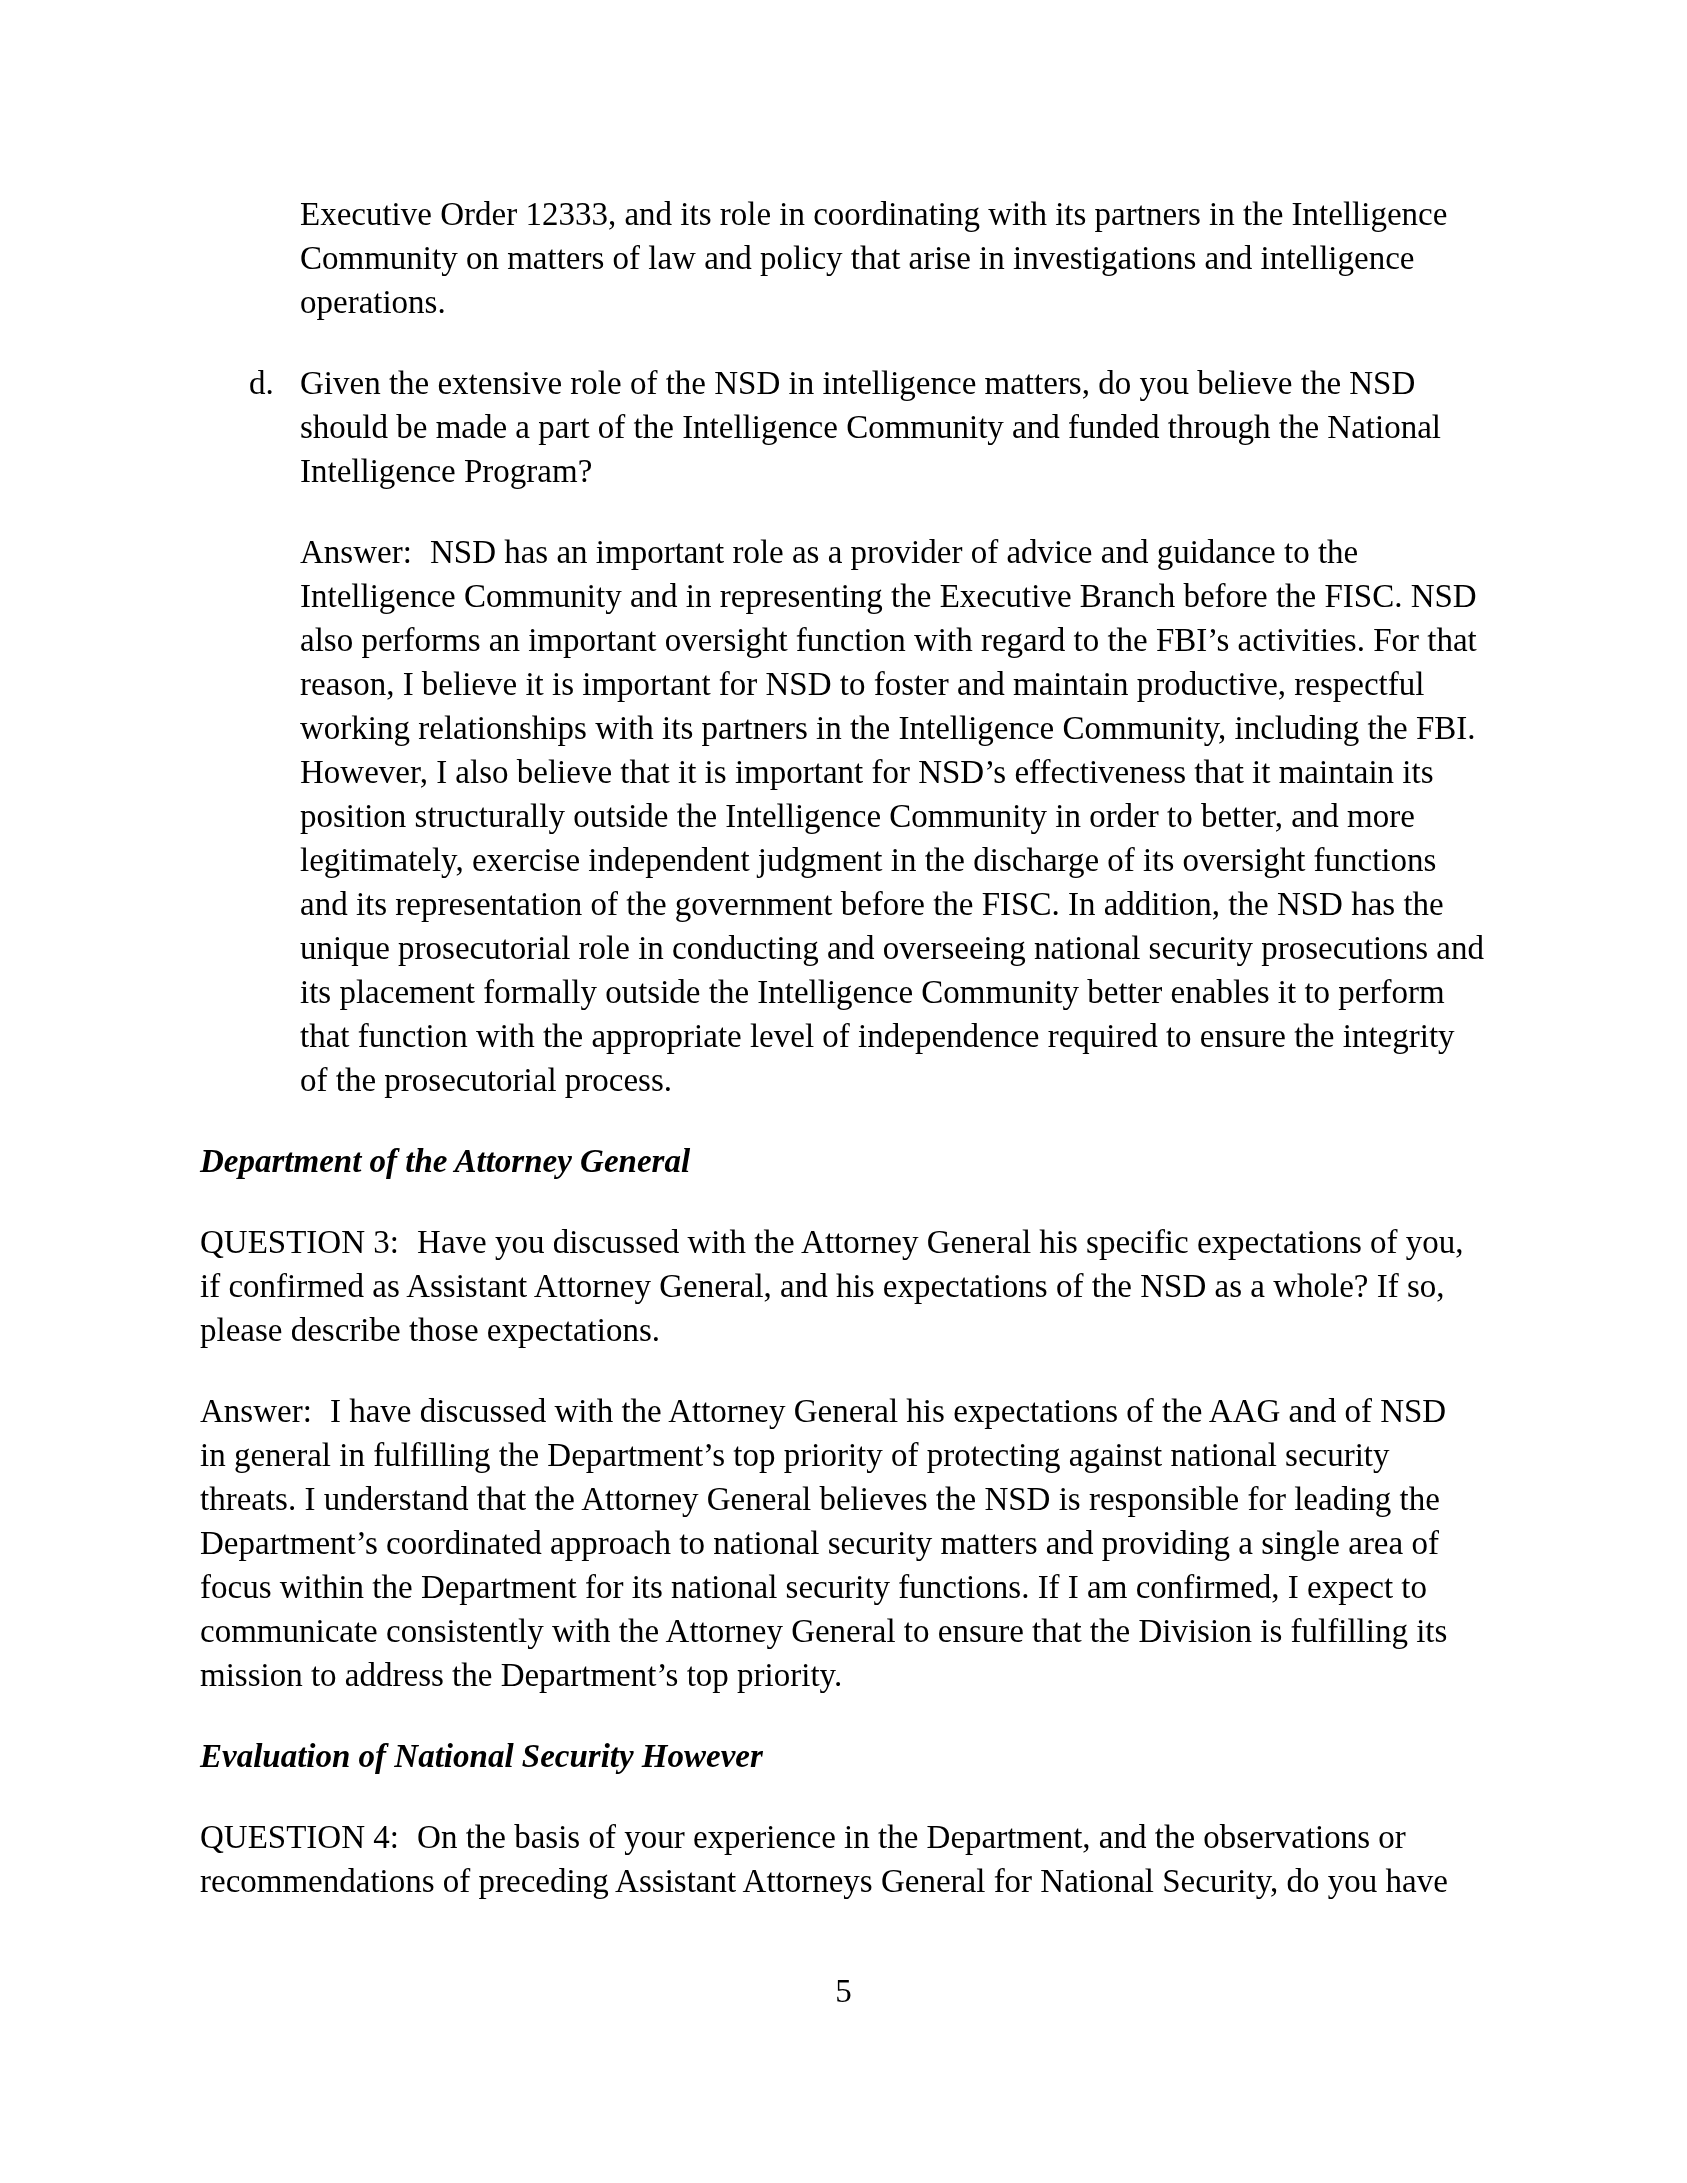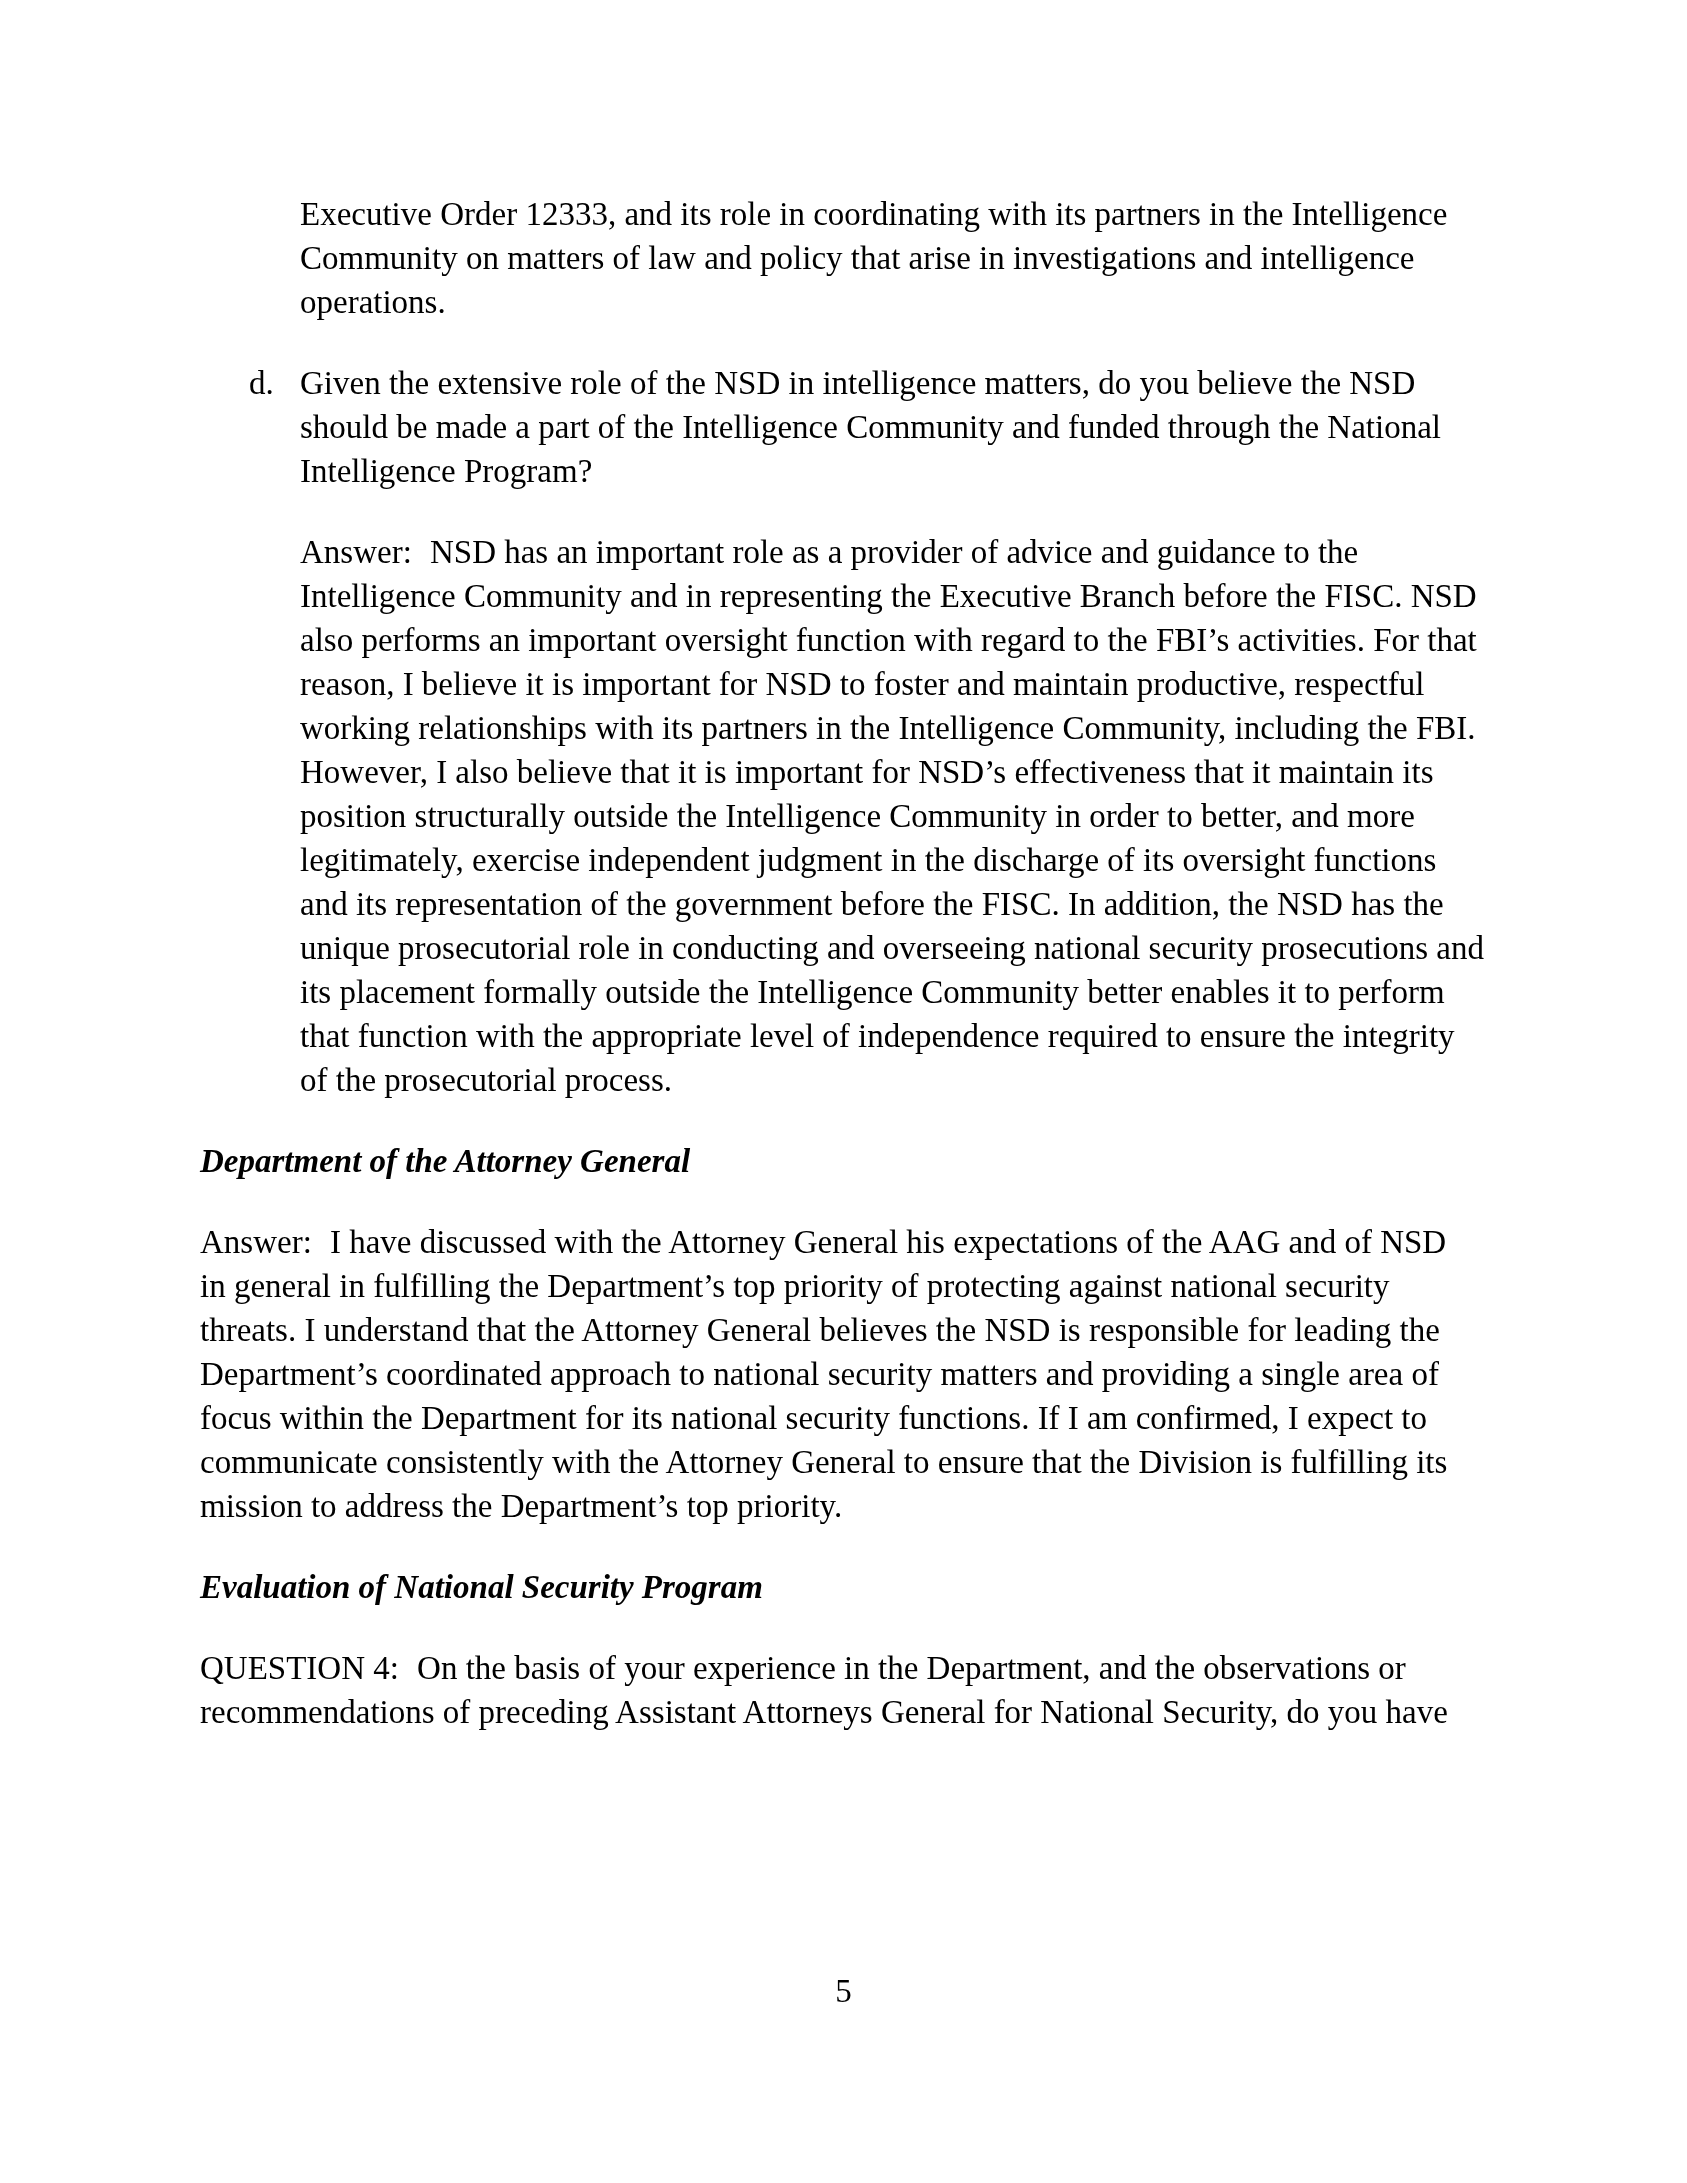--- a/index.html
+++ b/index.html
@@ -65,32 +65,37 @@
 legitimately, exercise independent judgment in the discharge of its oversight functions
 and its representation of the government before the FISC.  In addition, the NSD has the
 unique prosecutorial role in conducting and overseeing national security prosecutions and
 its placement formally outside the Intelligence Community better enables it to perform
 that function with the appropriate level of independence required to ensure the integrity
 of the prosecutorial process.</span>
   </p>
 
   <p class="block main heading">Department of the Attorney General</p>
 
+  <p class="block main">
+    <span class="lead">QUESTION 3:</span><span class="pre">Have you discussed with the Attorney General his specific expectations of you,
+if confirmed as Assistant Attorney General, and his expectations of the NSD as a whole?  If so,
+please describe those expectations.</span>
+  </p>
 
   <p class="block main">
     <span class="lead">Answer:</span><span class="pre">I have discussed with the Attorney General his expectations of the AAG and of NSD
 in general in fulfilling the Department’s top priority of protecting against national security
 threats.  I understand that the Attorney General believes the NSD is responsible for leading the
 Department’s coordinated approach to national security matters and providing a single area of
 focus within the Department for its national security functions.  If I am confirmed, I expect to
 communicate consistently with the Attorney General to ensure that the Division is fulfilling its
 mission to address the Department’s top priority.</span>
   </p>
 
-  <p class="block main heading">Evaluation of National Security Program</p>
+  <p class="block main heading">Evaluation of National Security However</p>
 
   <p class="block main">
     <span class="lead">QUESTION 4:</span><span class="pre">On the basis of your experience in the Department, and the observations or
 recommendations of preceding Assistant Attorneys General for National Security, do you have</span>
   </p>
 
   <div class="footer">5</div>
 
 </div>
 

